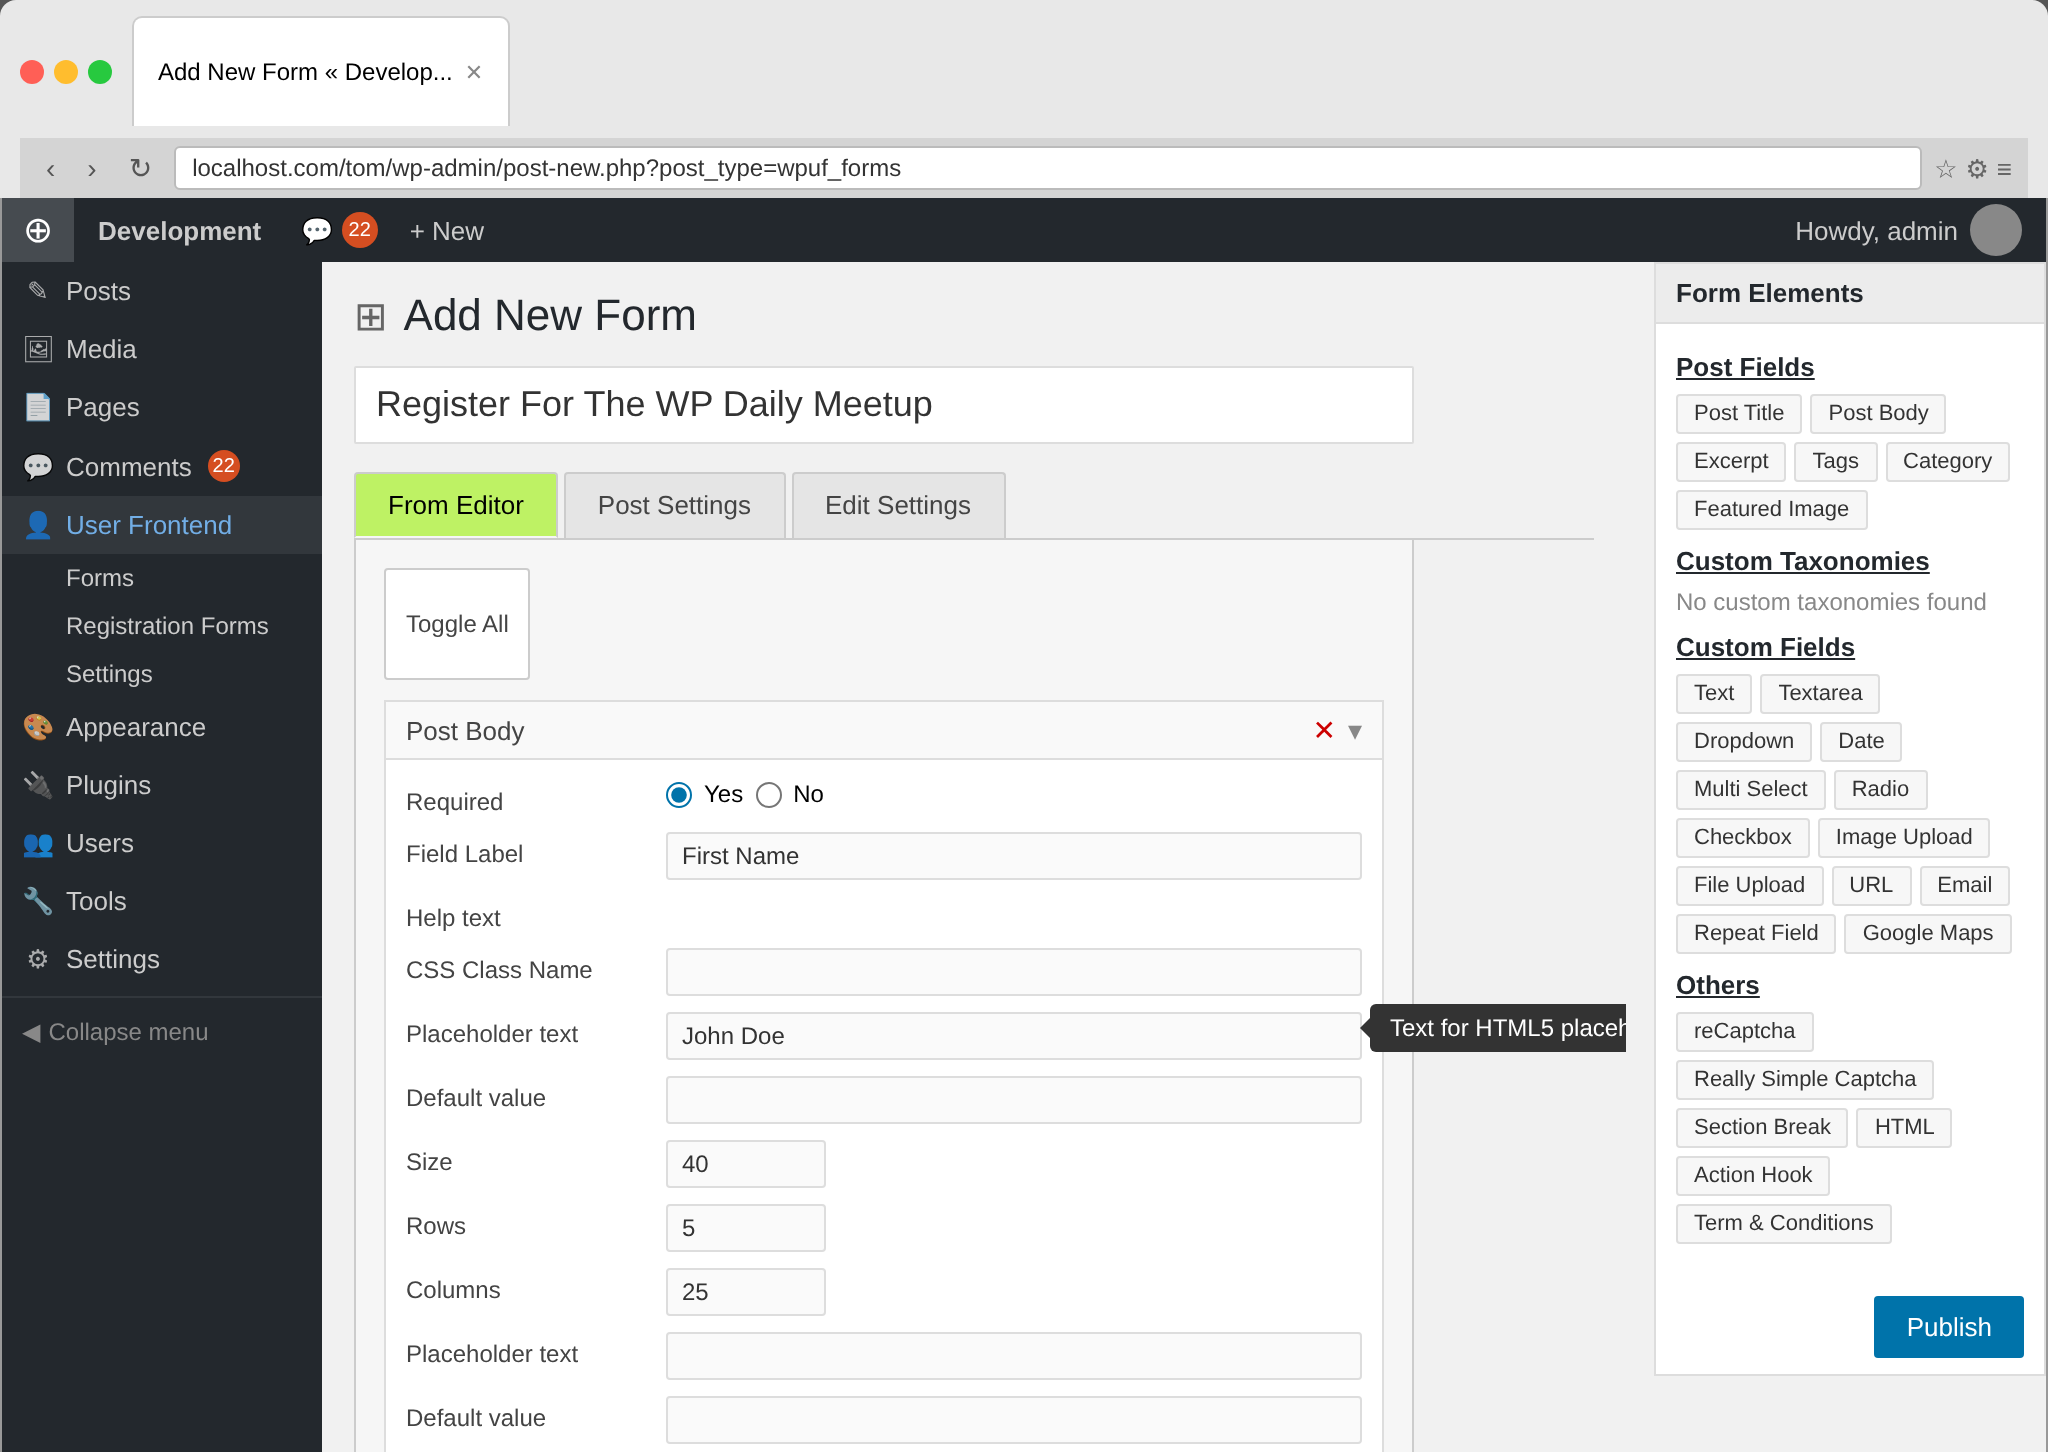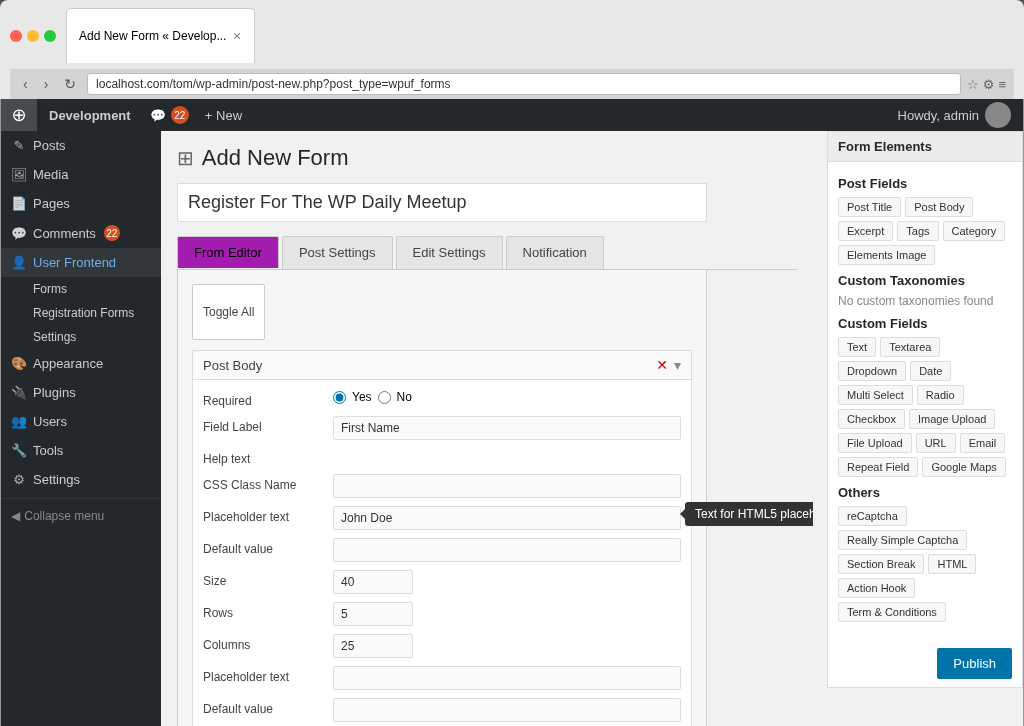--- a/index.html
+++ b/index.html
@@ -97,21 +97,21 @@
       border: 1px solid #ddd; border-radius: 1px; padding: 8px 10px;
       font-size: 18px; color: #333; margin-bottom: 14px;
     }
 
     
     .wp-tabs { display: flex; border-bottom: 1px solid #ccc; margin-bottom: 0; }
     .wp-tab {
       padding: 8px 16px; background: #e5e5e5; border: 1px solid #ccc; border-bottom: none;
       margin-right: 3px; cursor: pointer; font-size: 13px; color: #444; border-radius: 2px 2px 0 0;
     }
-    .wp-tab.active { background: #a21caf; border-bottom: 1px solid #f6f6f6; color: #000; }
+    .wp-tab.active { background: #bef264; border-bottom: 1px solid #f6f6f6; color: #000; }
 
     
     .form-content-area {
       background: #f6f6f6; border: 1px solid #ccc; border-top: none;
       padding: 14px; max-width: 530px;
     }
     .toggle-all-btn {
       background: #fff; border: 1px solid #ccc; padding: 20px 10px;
       font-size: 12px; cursor: pointer; color: #444; border-radius: 2px;
       margin-bottom: 10px;
@@ -152,21 +152,21 @@
     .tooltip-bubble::before {
       content: ''; position: absolute; right: 100%; top: 50%; transform: translateY(-50%);
       border: 5px solid transparent; border-right-color: #333;
     }
 
     
     .wp-right-sidebar { width: 210px; flex-shrink: 0; padding-left: 14px; }
     .panel-box { background: #fff; border: 1px solid #ddd; }
     .panel-box-title { background: #ececec; border-bottom: 1px solid #ddd; padding: 7px 10px; font-weight: 600; font-size: 13px; color: #23282d; }
     .panel-box-body { padding: 10px; }
-    .panel-section-title { font-weight: 600; font-size: 13px; color: #23282d; margin-bottom: 6px; margin-top: 4px; }
+    .panel-section-title { font-weight: 600; font-size: 13px; color: #23282d; margin-bottom: 6px; margin-top: 4px; text-decoration: underline; }
     .panel-section-subtitle { font-size: 12px; color: #888; margin-bottom: 8px; }
     .btn-tags { display: flex; flex-wrap: wrap; gap: 4px; margin-bottom: 8px; }
     .tag-btn {
       background: #f7f7f7; border: 1px solid #ddd; padding: 3px 8px;
       font-size: 11px; color: #333; cursor: pointer; border-radius: 2px;
     }
     .publish-btn {
       background: #0073aa; color: #fff; border: none; padding: 8px 16px;
       font-size: 13px; cursor: pointer; border-radius: 2px; float: right;
       margin: 8px 10px 8px 0;
@@ -298,23 +298,20 @@
         <div class="wp-tabs">
           <div class="wp-tab active">
             <span>From Editor</span>
           </div>
           <div class="wp-tab">
             <span>Post Settings</span>
           </div>
           <div class="wp-tab">
             <span>Edit Settings</span>
           </div>
-          <div class="wp-tab">
-            <span>Notification</span>
-          </div>
         </div>
 
         
         <div class="form-content-area">
           <button class="toggle-all-btn">Toggle All</button>
 
           
           <div class="field-block">
             <div class="field-block-header">
               <span>Post Body</span>
@@ -425,21 +422,21 @@
           <div class="panel-box-title">Form Elements</div>
           <div class="panel-box-body">
 
             <div class="panel-section-title">Post Fields</div>
             <div class="btn-tags">
               <button class="tag-btn">Post Title</button>
               <button class="tag-btn">Post Body</button>
               <button class="tag-btn">Excerpt</button>
               <button class="tag-btn">Tags</button>
               <button class="tag-btn">Category</button>
-              <button class="tag-btn">Elements Image</button>
+              <button class="tag-btn">Featured Image</button>
             </div>
 
             <div class="panel-section-title">Custom Taxonomies</div>
             <div class="panel-section-subtitle">No custom taxonomies found</div>
 
             <div class="panel-section-title">Custom Fields</div>
             <div class="btn-tags">
               <button class="tag-btn">Text</button>
               <button class="tag-btn">Textarea</button>
               <button class="tag-btn">Dropdown</button>

